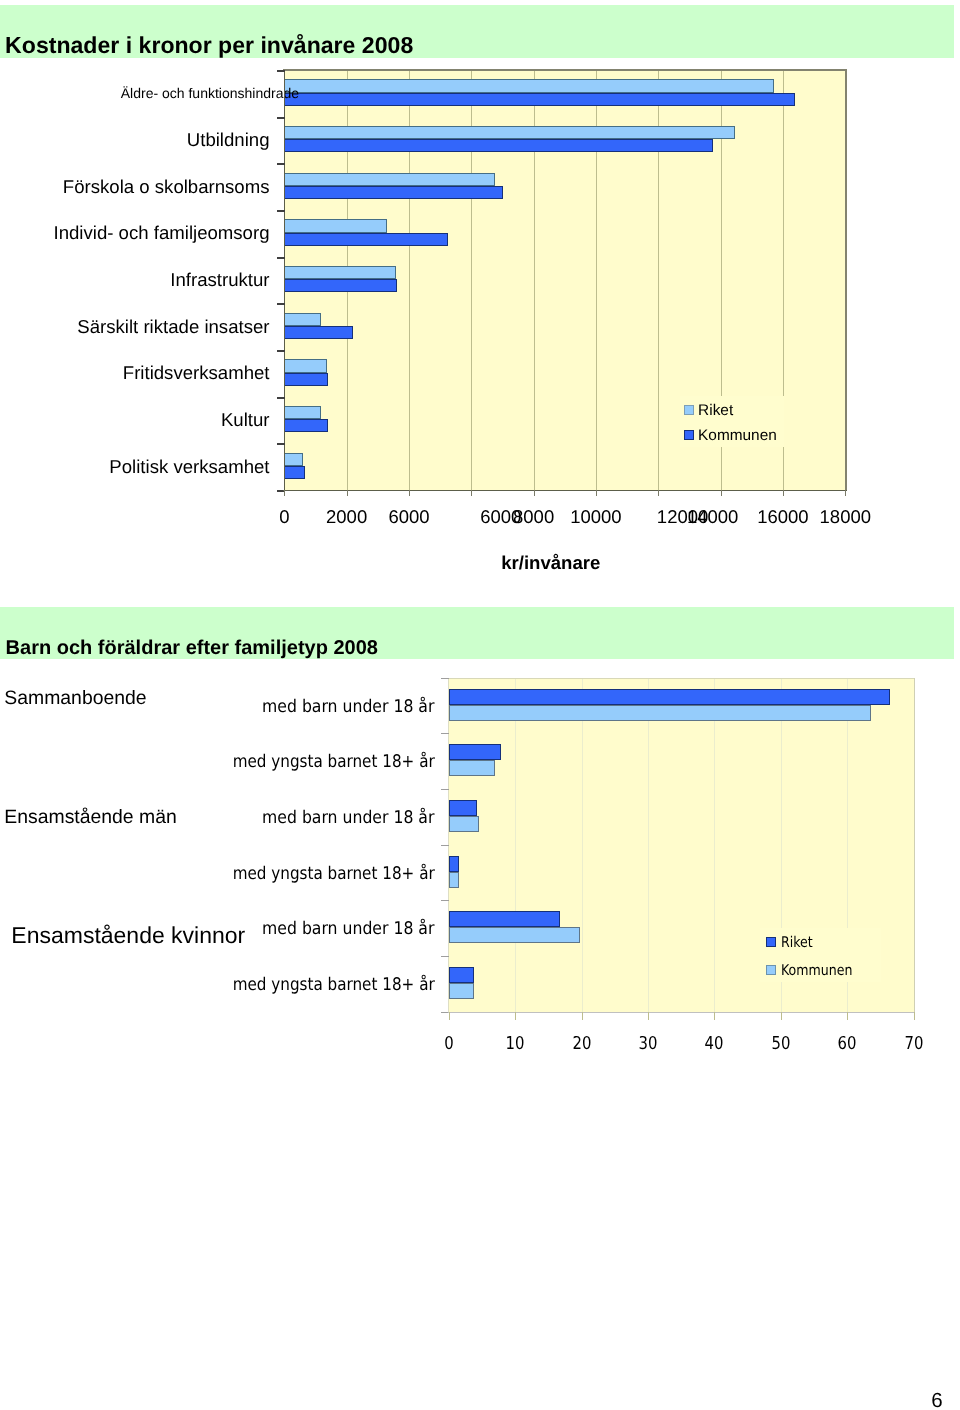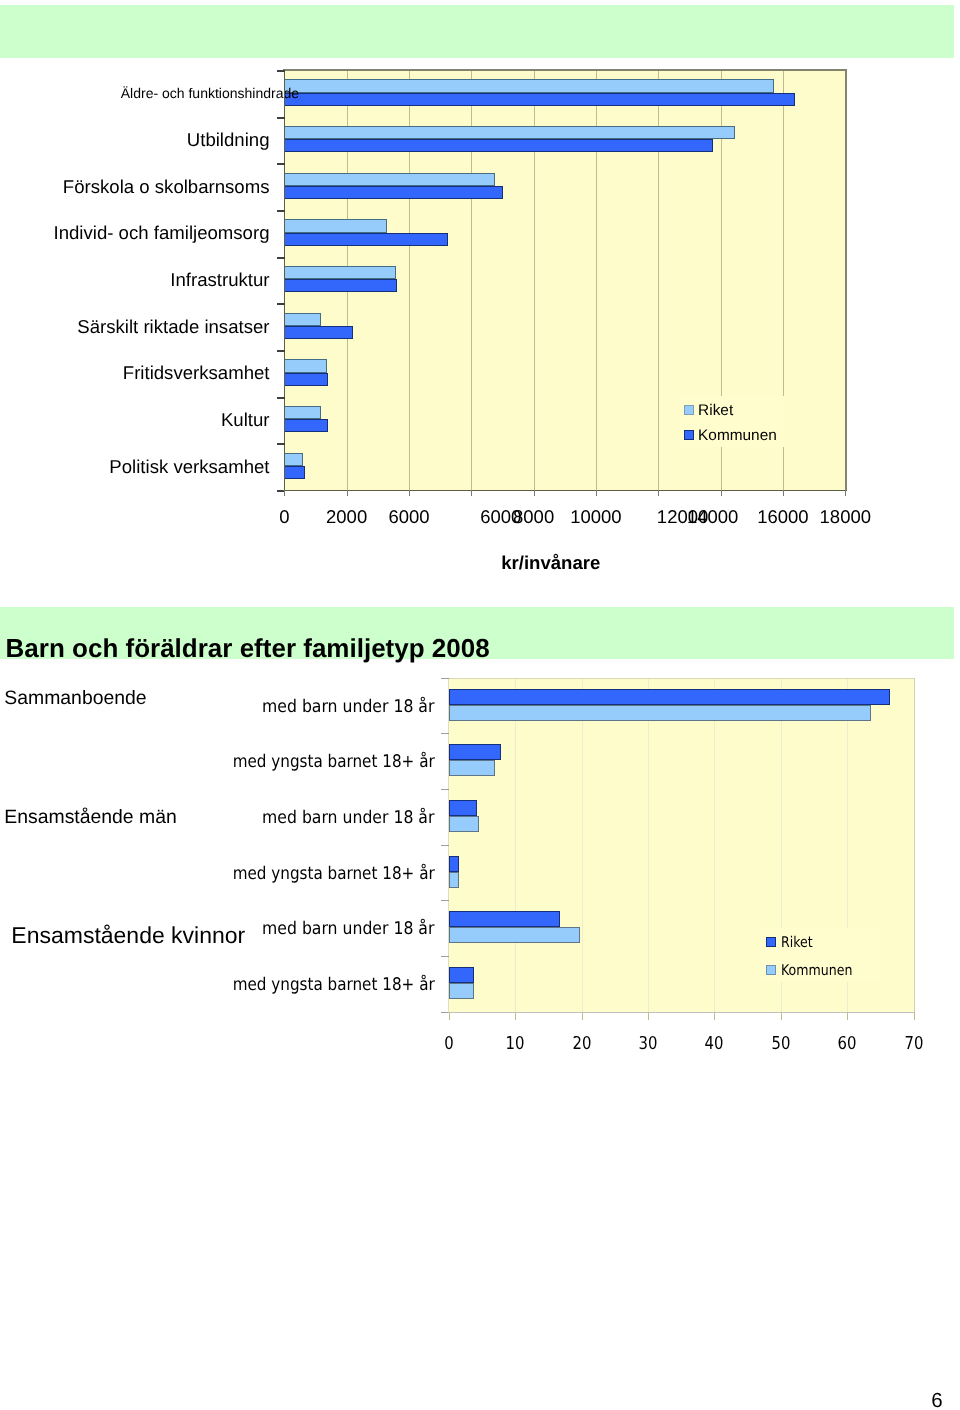--- a/index.html
+++ b/index.html
@@ -25,20 +25,21 @@
   .legend-tx{position:absolute;white-space:nowrap;}
   .axis-title{position:absolute;white-space:nowrap;font-weight:bold;}
   .pageno{position:absolute;white-space:nowrap;}
 </style>
 </head>
 <body>
 
 <div class="page">
 
   <div class="band" style="left:0px;top:5px;width:954px;height:53px;"></div>
+  <div class="band-title" style="left:5.1px;top:32px;font-size:23.1px;line-height:26px;">Kostnader i kronor per invånare 2008</div>
 
   <div id="chart1">
       <div class="plot" style="left:284.3px;top:70px;width:561px;height:420px;"></div>
       <div class="gridline" style="left:347px;top:70px;height:420px;"></div>
       <div class="gridline" style="left:409px;top:70px;height:420px;"></div>
       <div class="gridline" style="left:471px;top:70px;height:420px;"></div>
       <div class="gridline" style="left:534px;top:70px;height:420px;"></div>
       <div class="gridline" style="left:596px;top:70px;height:420px;"></div>
       <div class="gridline" style="left:658px;top:70px;height:420px;"></div>
       <div class="gridline" style="left:721px;top:70px;height:420px;"></div>
@@ -107,21 +108,21 @@
       <div class="ticklabel" style="left:795.3px;top:507px;width:100px;text-align:center;font-size:18.5px;line-height:20px;">18000</div>
       <div class="axis-title" style="left:400.79999999999995px;top:551.6px;width:300px;text-align:center;font-size:18.6px;line-height:21px;">kr/invånare</div>
       <div class="legend-box" style="left:679.5px;top:396.4px;width:104.3px;height:50.2px;background:#FFFDCE;"></div>
       <div class="legend-sq" style="left:683.8px;top:404.8px;width:10.4px;height:10.4px;background:#95CCFB;border:1.1px solid #7D9FB6;"></div>
       <div class="legend-tx" style="left:698.0999999999999px;top:402.40000000000003px;font-size:15.4px;line-height:17px;">Riket</div>
       <div class="legend-sq" style="left:683.8px;top:429.7px;width:10.4px;height:10.4px;background:#3366FA;border:1.1px solid #15307A;"></div>
       <div class="legend-tx" style="left:698.0999999999999px;top:427.3px;font-size:15.4px;line-height:17px;">Kommunen</div>
     </div>
 
   <div class="band" style="left:0px;top:607.2px;width:954px;height:52.2px;"></div>
-  <div class="band-title" style="left:5.6px;top:635px;font-size:26px;line-height:26px;">Barn och föräldrar efter familjetyp 2008</div>
+  <div class="band-title" style="left:5.6px;top:635px;font-size:20px;line-height:26px;">Barn och föräldrar efter familjetyp 2008</div>
 
   <div id="chart2">
       <div class="plot" style="left:448.7px;top:677.5px;width:465.00000000000006px;height:334px;"></div>
       <div class="gridline" style="left:515px;top:677.5px;height:334px;background:#EBEDCD;"></div>
       <div class="gridline" style="left:582px;top:677.5px;height:334px;background:#EBEDCD;"></div>
       <div class="gridline" style="left:648px;top:677.5px;height:334px;background:#EBEDCD;"></div>
       <div class="gridline" style="left:714px;top:677.5px;height:334px;background:#EBEDCD;"></div>
       <div class="gridline" style="left:781px;top:677.5px;height:334px;background:#EBEDCD;"></div>
       <div class="gridline" style="left:847px;top:677.5px;height:334px;background:#EBEDCD;"></div>
       <div class="gridline" style="left:914px;top:677.5px;height:334px;background:#EBEDCD;"></div>

